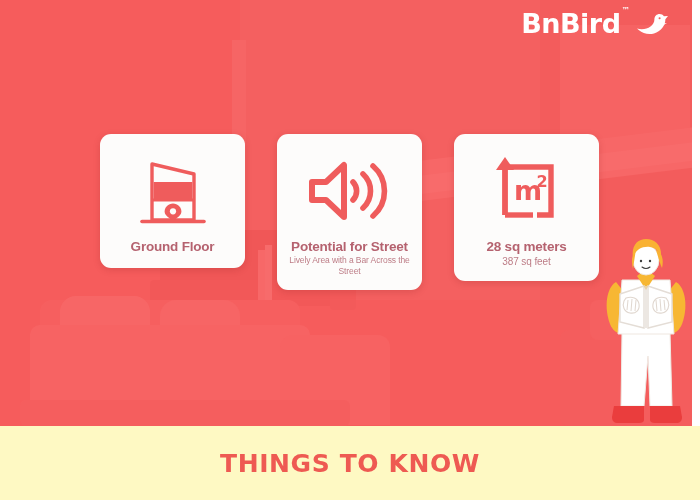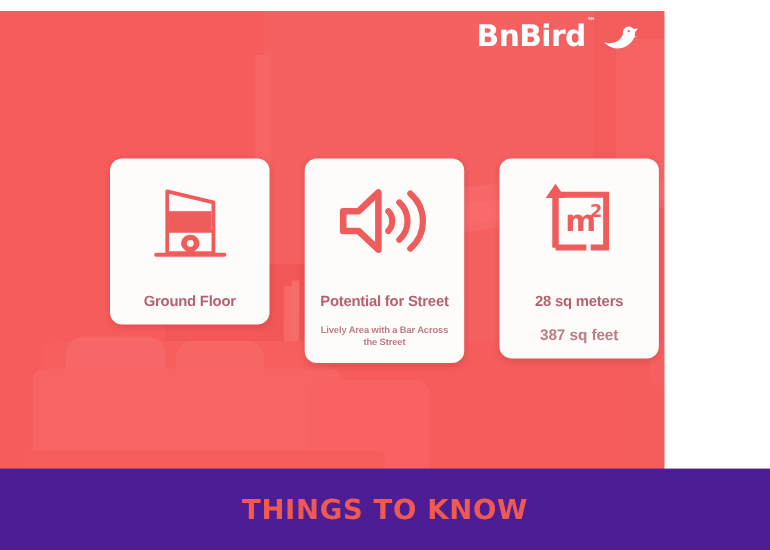--- a/index.html
+++ b/index.html
@@ -5,21 +5,21 @@
   html,body{margin:0;padding:0;}
   body{
     width:700px;height:500px;overflow:hidden;
     font-family:"Liberation Sans", sans-serif;
     background:#ffffff;
   }
   .stage{position:relative;width:700px;height:500px;background:#ffffff;overflow:hidden;}
 
   
   .hero{
-    position:absolute;left:0;top:10px;width:604px;height:426px;
+    position:absolute;left:0;top:0;width:692px;height:426px;
     background:#f65c5c;
     overflow:hidden;
   }
   
   .photo{position:absolute;left:0;top:0;width:700px;height:426px;opacity:.30;}
   .ph{position:absolute;background:#ef4b4b;}
 
   
   .w-wall      {left:240px;top:0;width:300px;height:300px;background:#f06a6a;}
   .w-wall2     {left:540px;top:0;width:160px;height:330px;background:#ef5f5f;}
@@ -62,36 +62,36 @@
   
   .cards{position:absolute;left:100px;top:134px;width:500px;display:flex;gap:32px;align-items:flex-start;}
   .card{
     width:145px;background:#fdfcfb;border-radius:11px;
     box-shadow:0 2px 7px rgba(120,20,20,.18);
     display:flex;flex-direction:column;align-items:center;
     padding:17px 8px 13px;box-sizing:border-box;
   }
   .card-icon{height:80px;display:flex;align-items:center;justify-content:center;}
   .card-title{
-    margin-top:25px;font-size:13.5px;font-weight:bold;color:#b5626f;
+    margin-top:8px;font-size:13.5px;font-weight:bold;color:#b5626f;
     text-align:left;line-height:1.15;letter-spacing:-.2px;
   }
   .card-sub{
-    margin-top:13px;font-size:8.5px;font-weight:bold;color:#bd7c86;
+    margin-top:0;font-size:8.5px;font-weight:normal;color:#bd7c86;
     text-align:center;line-height:1.35;letter-spacing:-.1px;
   }
-  .card-sub.big{font-size:14px;}
+  .card-sub.big{font-size:10px;}
 
   
   .character{position:absolute;left:592px;top:236px;width:108px;height:190px;}
 
   
   .footer{
     position:absolute;left:0;top:426px;width:700px;height:74px;
-    background:#4c1d95;display:flex;align-items:center;justify-content:center;
+    background:#fef9c3;display:flex;align-items:center;justify-content:center;
   }
   .footer-title{
     font-size:25px;font-weight:bold;color:#ee5a52;letter-spacing:.6px;
     font-family:"DejaVu Sans", sans-serif;
   }
 </style>
 </head>
 <body>
 
 <div class="stage">

